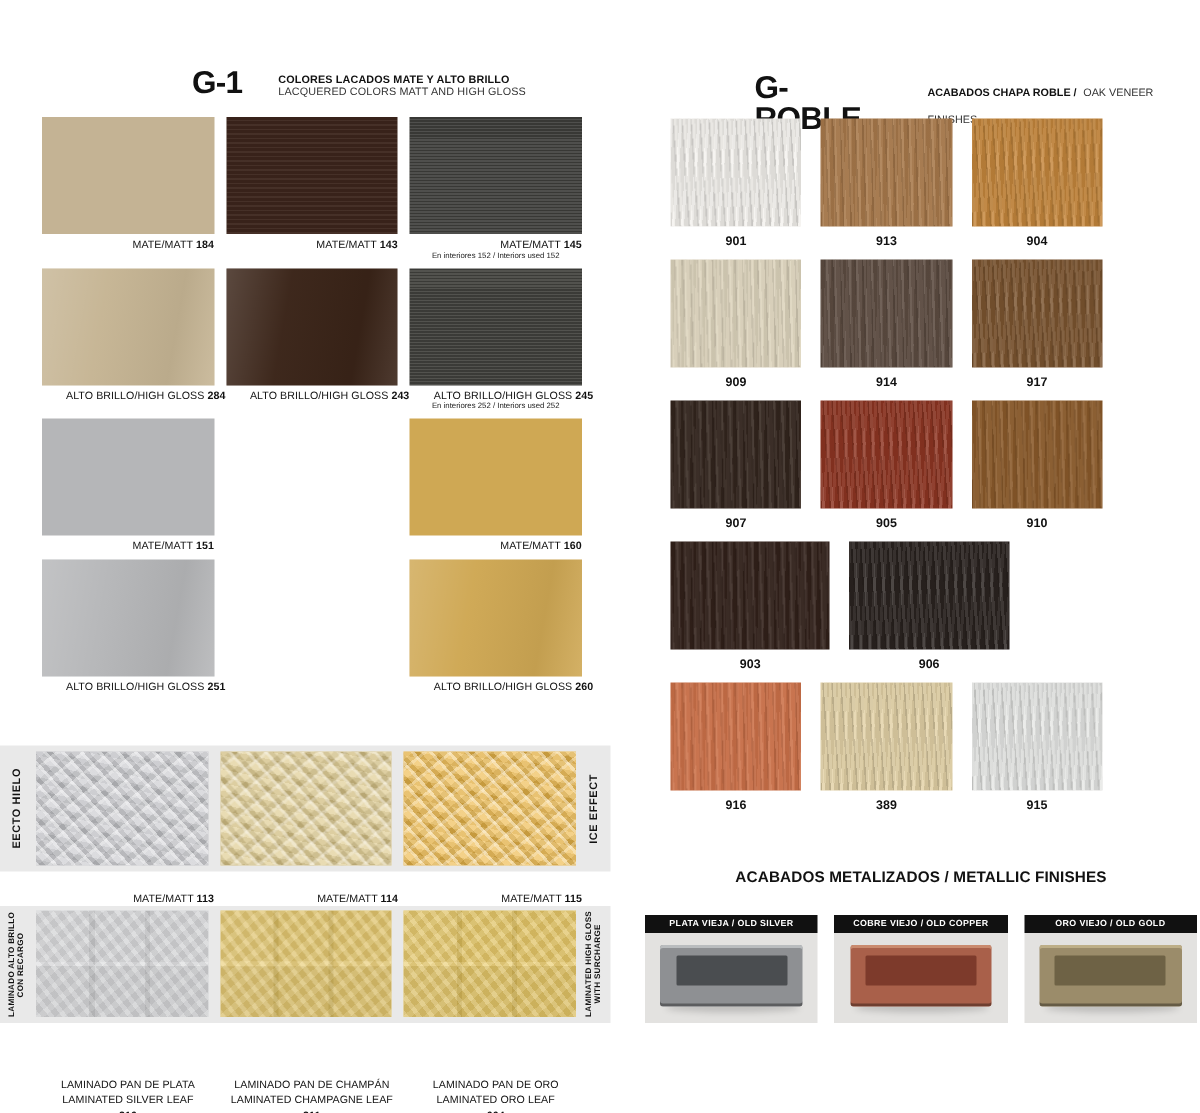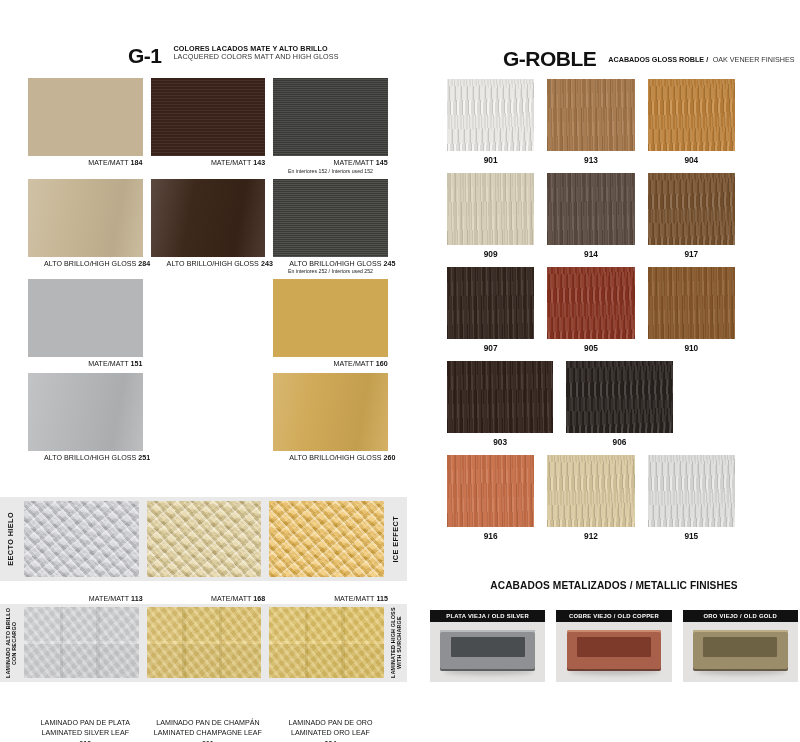--- a/index.html
+++ b/index.html
@@ -7,21 +7,21 @@
     width:800px;height:742px;
     background:#ffffff;
     font-family:"Liberation Sans", sans-serif;
     color:#1a1a1a;
     position:relative;
     overflow:hidden;
   }
   .page{position:relative;width:800px;height:742px;}
 
   
-  .sec-head{display:flex;align-items:flex-start;gap:12px;}
+  .sec-head{display:flex;align-items:flex-end;gap:24px;}
   .sec-code{font-size:21px;font-weight:700;letter-spacing:-.5px;line-height:1;color:#111;}
   .sec-sub{line-height:1.12;padding-bottom:1px;}
   .sec-sub .es{font-size:7.2px;font-weight:700;letter-spacing:.1px;color:#111;display:block;text-transform:uppercase;}
   .sec-sub .en{font-size:7.2px;font-weight:400;letter-spacing:.1px;color:#333;display:block;text-transform:uppercase;}
 
   
   #lacquer-head{position:absolute;left:128px;top:45px;}
   #lacquer-grid{position:absolute;left:28px;top:78px;width:360px;}
   .lrow{display:flex;gap:8px;margin-bottom:5px;}
   .lcell{width:114.6px;}
@@ -184,21 +184,21 @@
       <span>ICE EFFECT</span>
     </div>
     <div class="band-cells">
       <div class="sw ice" style="background: rgb(201, 202, 206);"></div>
       <div class="sw ice" style="background: rgb(221, 201, 140);"></div>
       <div class="sw ice" style="background: rgb(238, 185, 75);"></div>
     </div>
   </div>
   <div id="ice-caps">
     <div class="cap"><span>MATE/MATT </span><b>113</b></div>
-    <div class="cap"><span>MATE/MATT </span><b>168</b></div>
+    <div class="cap"><span>MATE/MATT </span><b>114</b></div>
     <div class="cap"><span>MATE/MATT </span><b>115</b></div>
   </div>
 
   <div class="band" id="lam-band">
     <div class="vlabel small" style="left:0">
       <span>LAMINADO ALTO BRILLO CON RECARGO</span>
     </div>
     <div class="vlabel small" style="right:0">
       <span>LAMINATED HIGH GLOSS WITH SURCHARGE</span>
     </div>
@@ -222,21 +222,21 @@
     <div class="cap-ml">
       <div>LAMINADO PAN DE ORO</div>
       <div>LAMINATED ORO LEAF</div>
       <div><b>004</b></div>
     </div>
   </div>
 
   <div class="sec-head" id="oak-head">
     <div class="sec-code">G-ROBLE</div>
     <div class="sec-sub" style="padding-bottom:3px">
-      <span style="font-size:7.2px;font-weight:700;color:#111;">ACABADOS GLOSS ROBLE /</span>
+      <span style="font-size:7.2px;font-weight:700;color:#111;">ACABADOS CHAPA ROBLE /</span>
       <span style="font-size:7.2px;font-weight:400;color:#333;">OAK VENEER FINISHES</span>
     </div>
   </div>
 
   <div id="oak-grid">
     <div class="orow">
       <div class="ocell">
         <div class="osw wood-wavy" style="background: rgb(244, 242, 238);"></div>
         <div class="ocap">901</div>
       </div>
@@ -287,21 +287,21 @@
         <div class="ocap">906</div>
       </div>
     </div>
     <div class="orow">
       <div class="ocell">
         <div class="osw wood" style="background: rgb(204, 113, 73);"></div>
         <div class="ocap">916</div>
       </div>
       <div class="ocell">
         <div class="osw wood-wavy" style="background: rgb(227, 210, 167);"></div>
-        <div class="ocap">912</div>
+        <div class="ocap">389</div>
       </div>
       <div class="ocell">
         <div class="osw wood-wavy" style="background: rgb(231, 232, 230);"></div>
         <div class="ocap">915</div>
       </div>
     </div>
   </div>
 
   <div id="metal-title">ACABADOS METALIZADOS / METALLIC FINISHES</div>
   <div id="metal-row">

